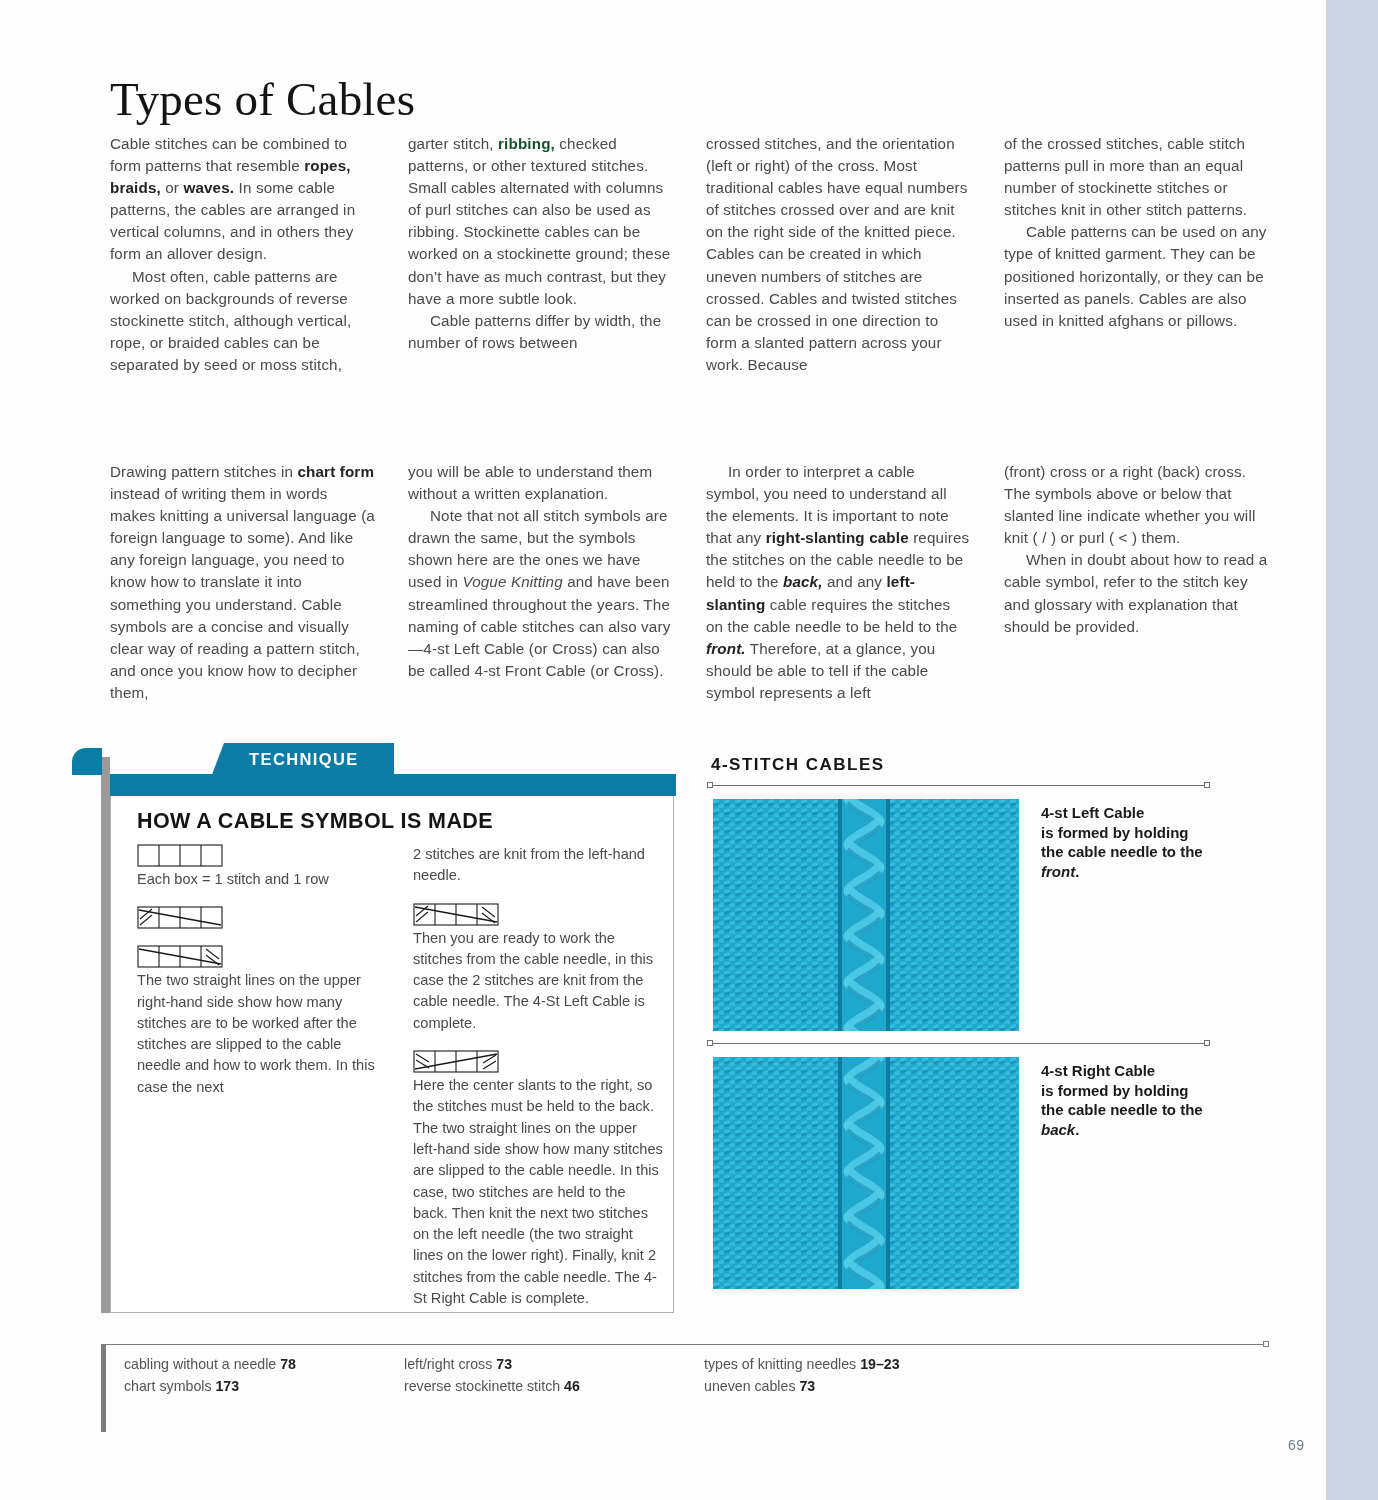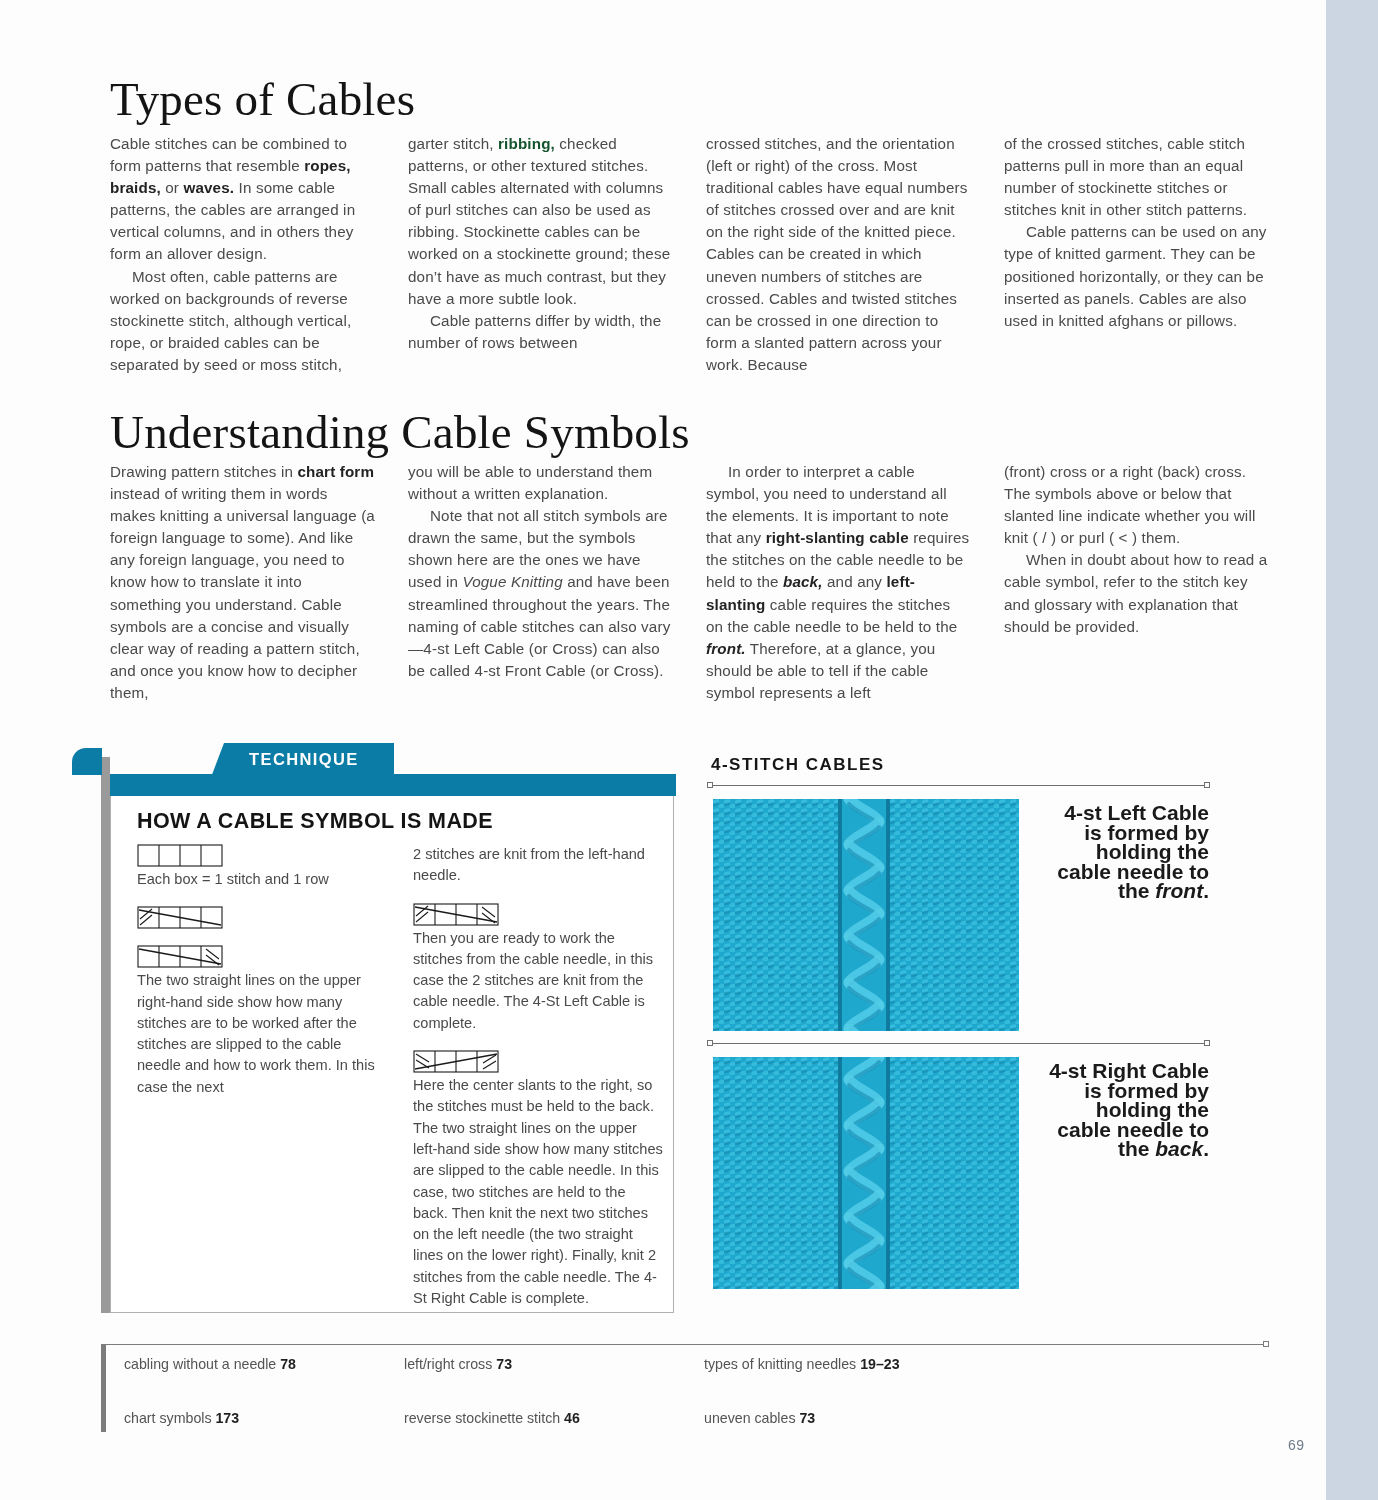--- a/index.html
+++ b/index.html
@@ -137,38 +137,37 @@
   #swatch-rule2:after{
     content:""; position:absolute; right:-3px; top:-3px; width:6px; height:6px;
     border:1px solid #6f6f6f; background:#ffffff; box-sizing:border-box;
   }
   .swatch-row { position:absolute; display:flex; gap:22px; }
   #swatch-row-1 { left:2px; top:44px; }
   #swatch-row-2 { left:2px; top:302px; }
   .swatch-img { width:306px; height:232px; display:block; }
   .swatch-caption {
     width:168px;
-    font-size:21px; line-height:19.6px; font-weight:700; color:#1a1a1a;
+    font-size:15px; line-height:19.6px; font-weight:700; color:#1a1a1a;
     padding-top:4px;
-    text-align:right;
   }
   .swatch-caption .lead { font-weight:700; }
 
   
   #footer-block { position:absolute; left:101px; top:1340px; width:1175px; height:92px; }
   #footer-left-rule { position:absolute; left:0; top:4px; width:5px; height:88px; background:#7c7c7c; }
   #footer-top-rule { position:absolute; left:5px; top:4px; width:1160px; height:1px; background:#7c7c7c; }
   #footer-top-rule:after{
     content:""; position:absolute; right:-3px; top:-3px; width:6px; height:6px;
     border:1px solid #7c7c7c; background:#ffffff; box-sizing:border-box;
   }
   #footer-grid {
     position:absolute; left:23px; top:16px;
     display:grid; grid-template-columns:280px 300px 360px;
-    row-gap:38px;
+    row-gap:6px;
   }
   .xref { font-size:14.2px; color:#545454; }
   .xref b { font-weight:700; color:#1f1f1f; }
 
   #page-number {
     position:absolute; left:1288px; top:1437px;
     font-size:14px; color:#6e7b8c; letter-spacing:0.5px;
   }
 </style>
 </head>
@@ -189,21 +188,20 @@
       </div>
     <div class="col" id="s1c2">
         <p><span>crossed stitches, and the orientation (left or right) of the cross. Most traditional cables have equal numbers of stitches crossed over and are knit on the right side of the knitted piece. Cables can be created in which uneven numbers of stitches are crossed. Cables and twisted stitches can be crossed in one direction to form a slanted pattern across your work. Because</span></p>
       </div>
     <div class="col" id="s1c3">
         <p><span>of the crossed stitches, cable stitch patterns pull in more than an equal number of stockinette stitches or stitches knit in other stitch patterns.</span></p>
         <p class="indent"><span>Cable patterns can be used on any type of knitted garment. They can be positioned horizontally, or they can be inserted as panels. Cables are also used in knitted afghans or pillows.</span></p>
       </div>
   </div>
 
-  <div id="heading-symbols" class="display-heading">Understanding Cable Symbols</div>
 
   <div id="section2-cols" class="cols">
     <div class="col" id="s2c0">
         <p><span>Drawing pattern stitches in </span><span style="font-weight: 700; color: rgb(35, 35, 35);">chart form</span><span> instead of writing them in words makes knitting a universal language (a foreign language to some). And like any foreign language, you need to know how to translate it into something you understand. Cable symbols are a concise and visually clear way of reading a pattern stitch, and once you know how to decipher them,</span></p>
       </div>
     <div class="col" id="s2c1">
         <p><span>you will be able to understand them without a written explanation.</span></p>
         <p class="indent"><span>Note that not all stitch symbols are drawn the same, but the symbols shown here are the ones we have used in </span><span style="font-style: italic;">Vogue Knitting</span><span> and have been streamlined throughout the years. The naming of cable stitches can also vary—4-st Left Cable (or Cross) can also be called 4-st Front Cable (or Cross).</span></p>
       </div>
     <div class="col" id="s2c2">

